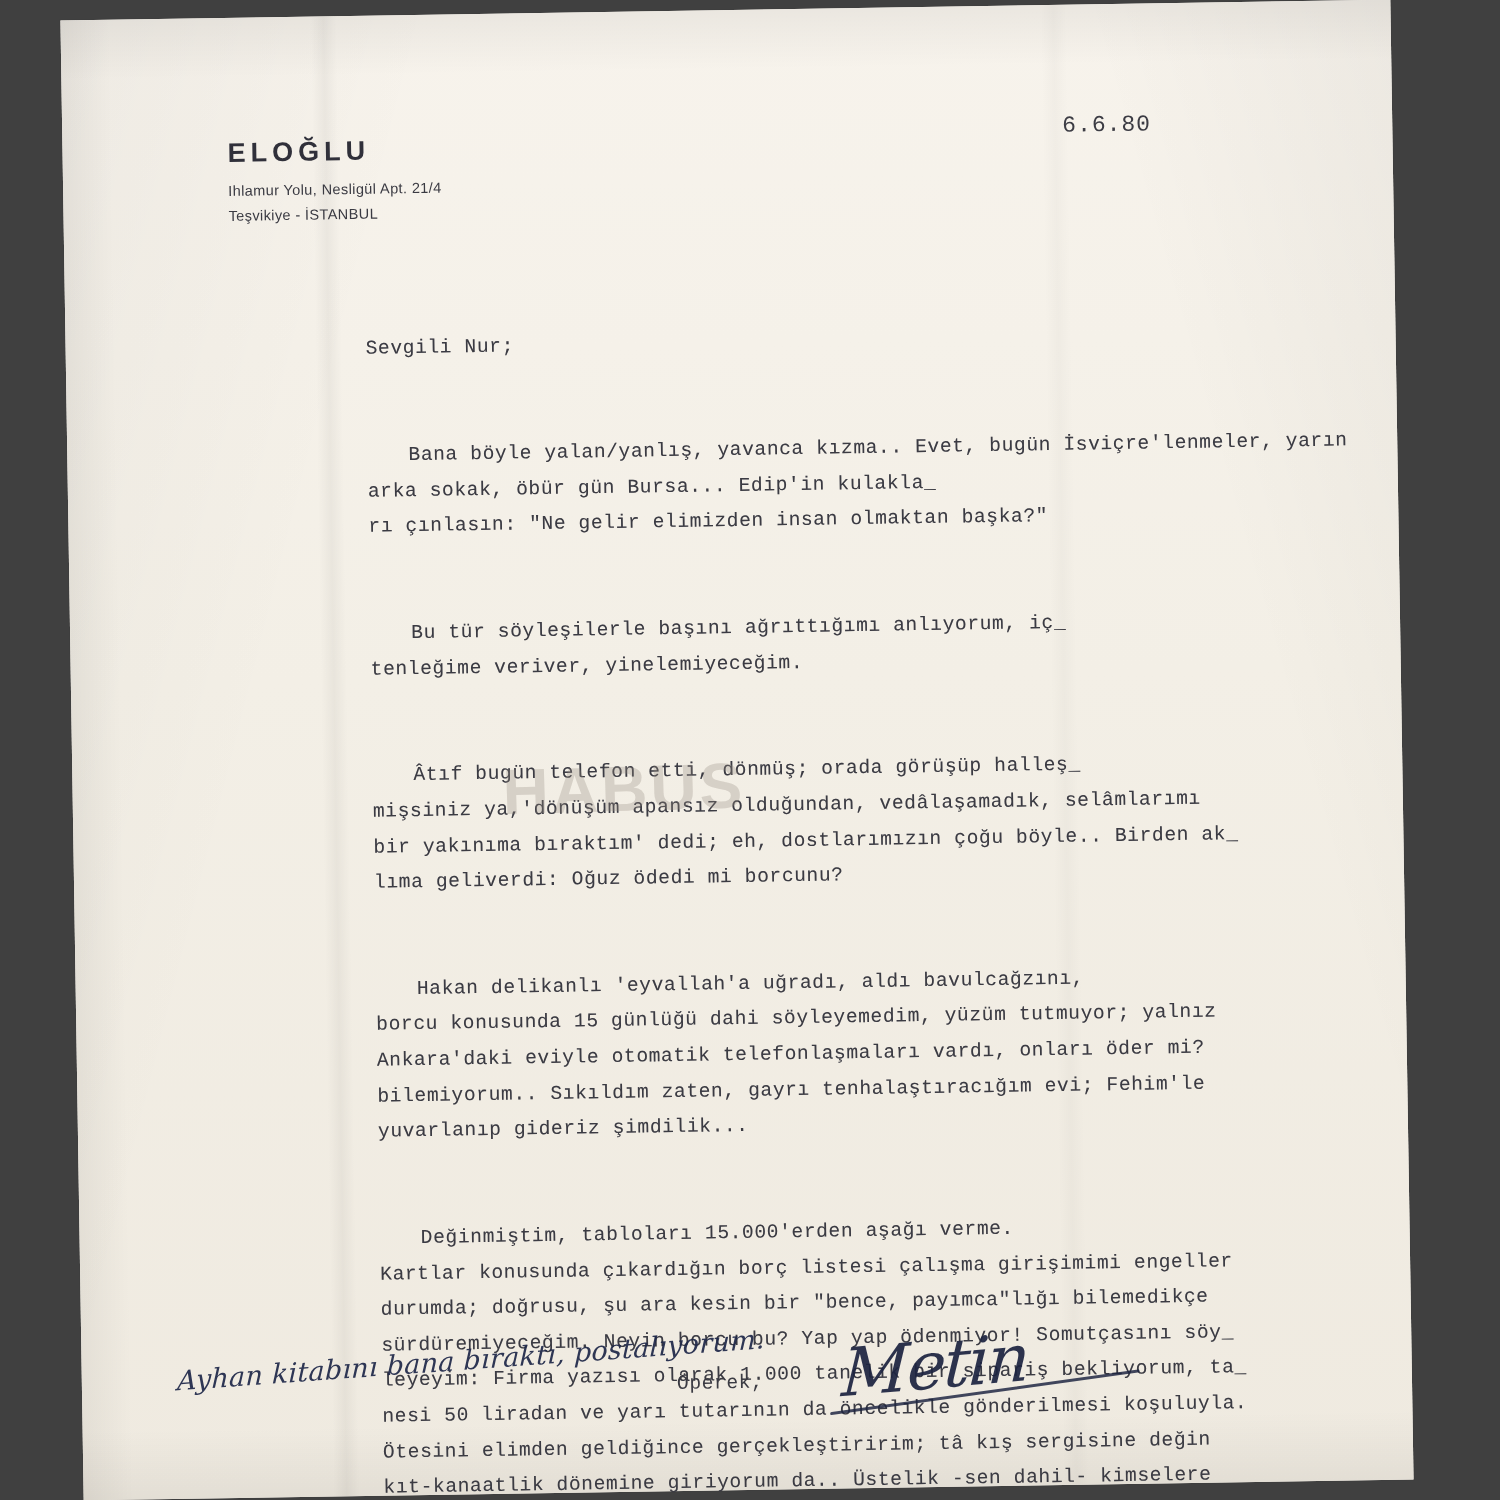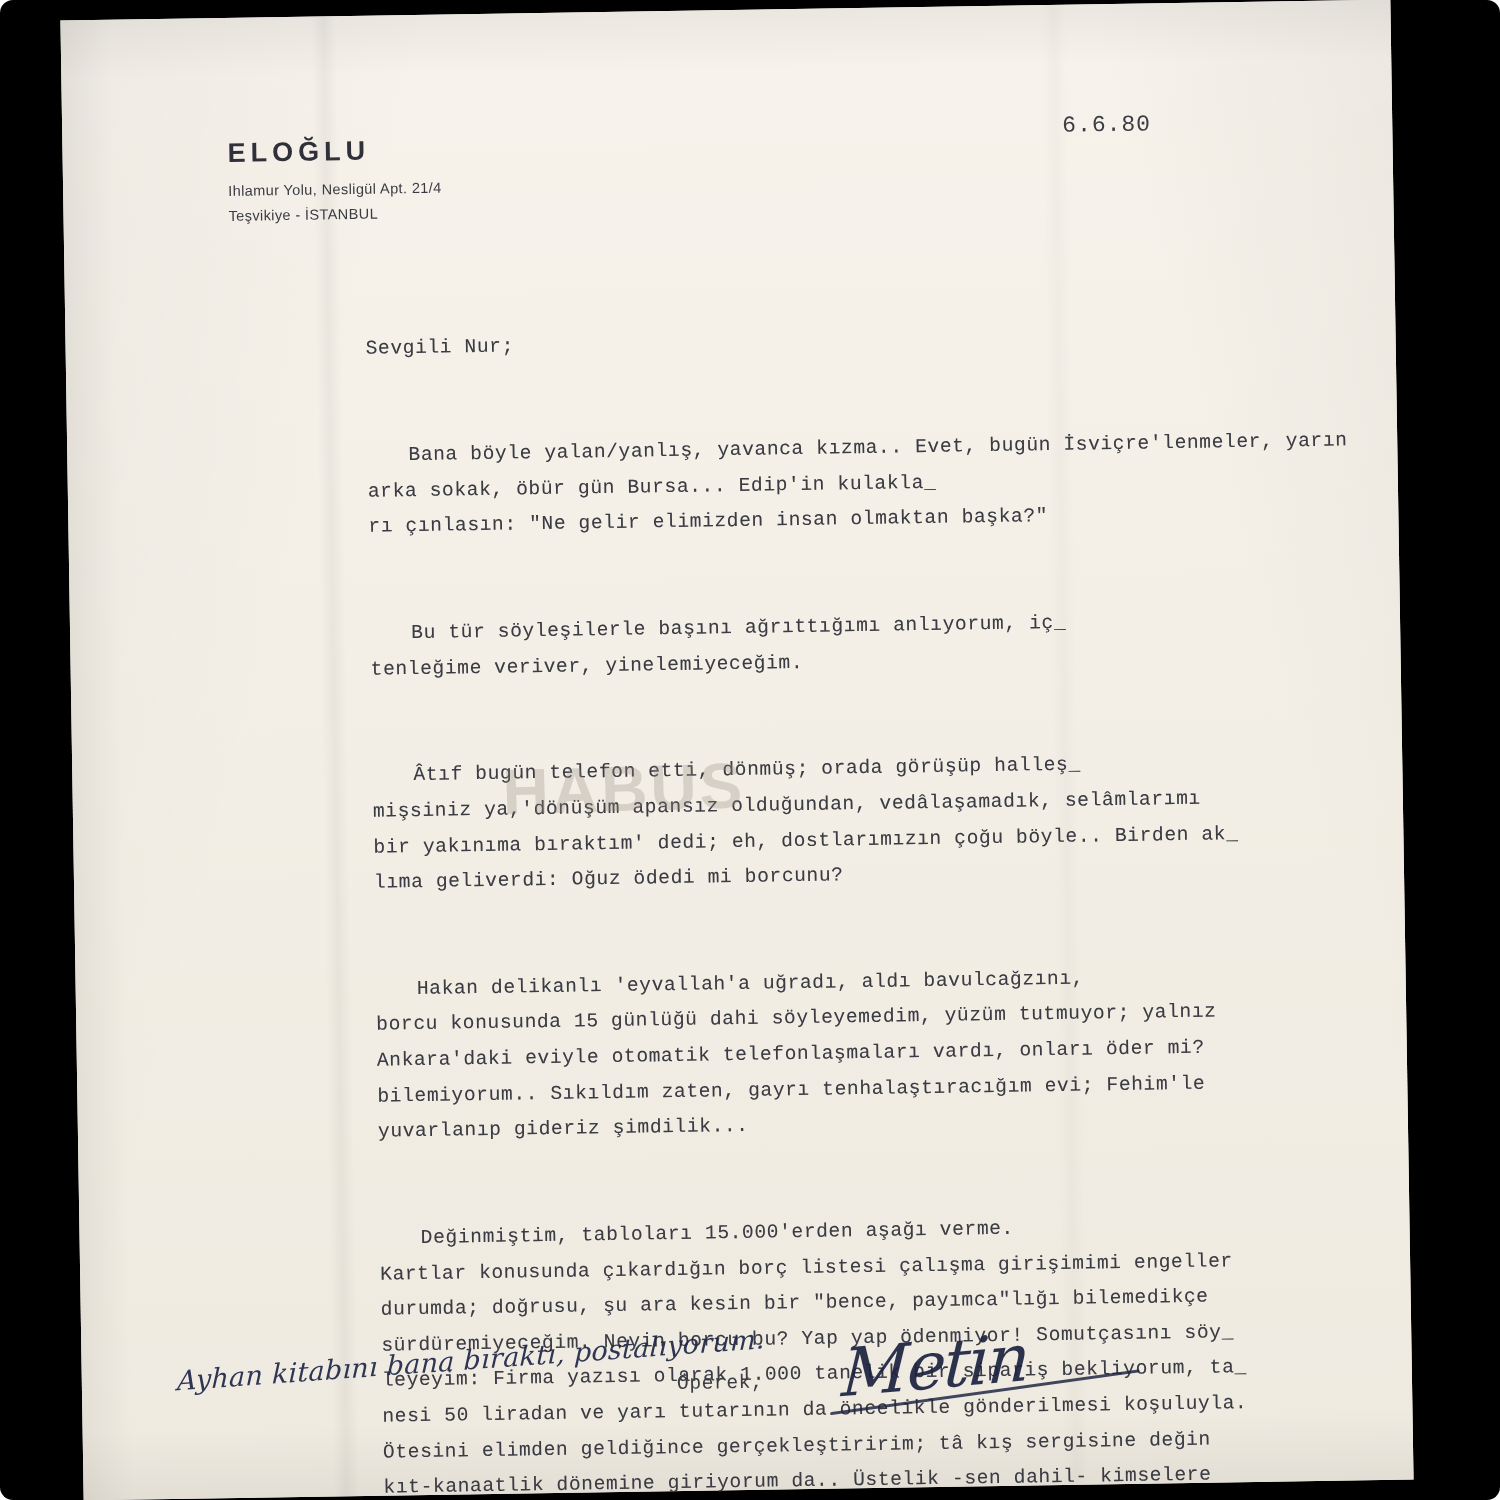--- a/index.html
+++ b/index.html
@@ -11,22 +11,21 @@
     width: 1500px;
     height: 1500px;
     font-family: "Liberation Sans", sans-serif;
     overflow: hidden;
   }
 
   #page {
     position: relative;
     width: 1500px;
     height: 1500px;
-    background: #000000;
-    border-radius: 13px;
+    background: #404040;
   }
 
   
   #sheet {
     position: absolute;
     left: 72px;
     top: 10px;
     width: 1330px;
     height: 1480px;
     background: #f5f1ea;

